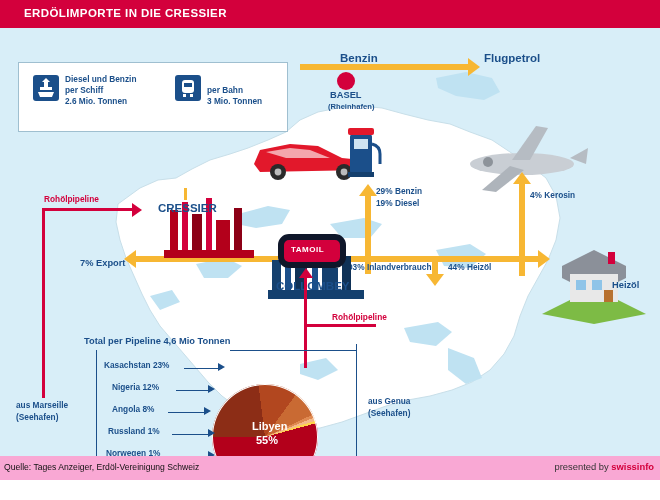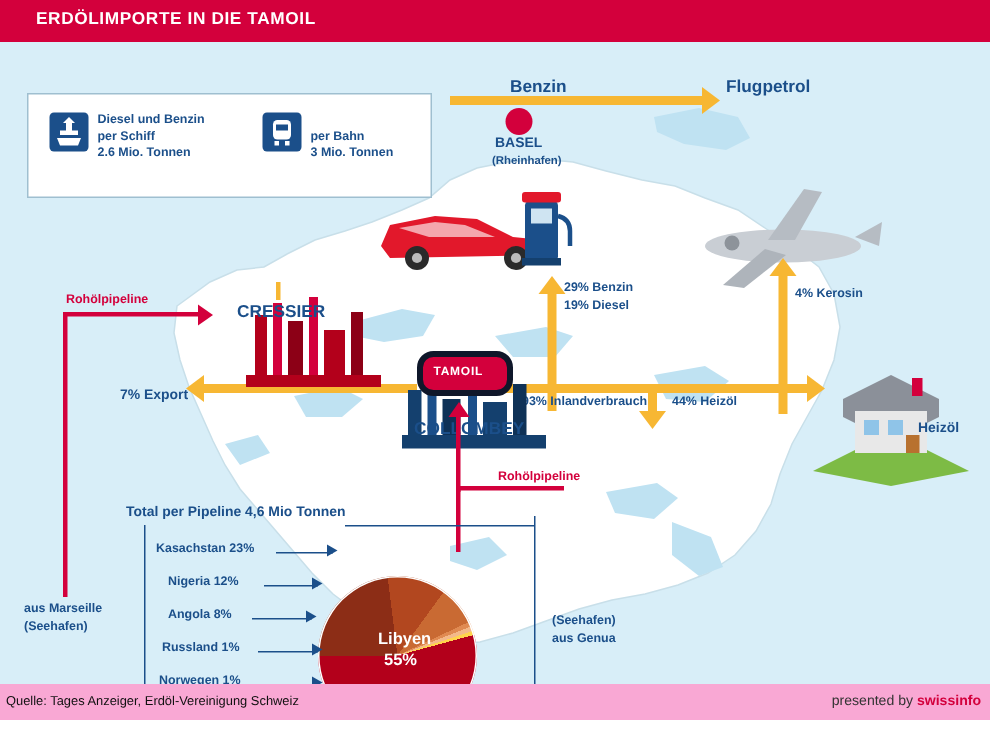--- a/index.html
+++ b/index.html
@@ -61,21 +61,21 @@
        box-shadow:0 0 0 1px #fff inset;}
   .leader{position:absolute;background:#1b4f8a;height:1px;}
   .leaderv{position:absolute;background:#1b4f8a;width:1px;}
 </style>
 </head>
 <body>
 
 <div id="stage">
 
   <div class="title-bar">
-    <div class="t">ERDÖLIMPORTE IN DIE TAMOIL</div>
+    <div class="t">ERDÖLIMPORTE IN DIE CRESSIER</div>
   </div>
 
   <div class="canvas">
 
     <svg class="ch" width="660" height="448" viewBox="0 0 660 448">
       <path fill="#ffffff" stroke="#c8dfe9" stroke-width="1" d="
         M118,176 L140,160 L158,152 L176,150 L192,141 L210,132 L230,126 L248,120
         L268,112 L286,104 L300,92 L318,84 L338,80 L360,78 L382,80 L404,86
         L428,92 L450,96 L470,104 L492,112 L510,124 L528,136 L546,150
         L556,168 L560,190 L556,212 L548,232 L538,250 L528,268 L520,288
@@ -207,32 +207,32 @@
 
     <svg style="position:absolute;left:268px;top:198px;" width="96" height="76" viewBox="0 0 96 76">
       <rect x="4" y="34" width="9" height="34" fill="#14406e"></rect>
       <rect x="17" y="24" width="6" height="44" fill="#1b4f8a"></rect>
       <rect x="27" y="40" width="12" height="28" fill="#0f3257"></rect>
       <rect x="44" y="20" width="6" height="48" fill="#1b4f8a"></rect>
       <rect x="54" y="42" width="16" height="26" fill="#14406e"></rect>
       <rect x="74" y="30" width="9" height="38" fill="#0f3257"></rect>
       <rect x="0" y="64" width="96" height="9" fill="#14406e"></rect>
     </svg>
-    <div style="position:absolute;left:278px;top:206px;width:56px;height:22px;border-radius:11px;background:#d3003c;border:4px solid #0f172a;">
+    <div style="position:absolute;left:278px;top:206px;width:56px;height:22px;border-radius:11px;background:#d3003c;border:6px solid #0f172a;">
       <div style="position:absolute;left:7px;top:5px;font-size:8px;font-weight:bold;color:#fff;letter-spacing:.5px;">TAMOIL</div>
     </div>
     <div class="lbl big" style="left:276px;top:252px;">COLLOMBEY</div>
 
     <div class="lbl sm red" style="left:332px;top:284px;">Rohölpipeline</div>
     <div class="rbar" style="left:304px;top:298px;width:3px;height:42px;"></div>
     <div class="ah r-u" style="left:299px;top:240px;"></div>
     <div class="rbar" style="left:304px;top:250px;width:3px;height:50px;"></div>
     <div class="rbar" style="left:304px;top:296px;width:72px;height:3px;"></div>
 
-    <div class="lbl sm" style="left:368px;top:368px;margin-top:24px;">aus Genua</div>
+    <div class="lbl sm" style="left:368px;top:368px;">aus Genua</div>
     <div class="lbl sm" style="left:368px;top:380px;">(Seehafen)</div>
 
     <div class="lbl mid" style="left:84px;top:308px;">Total per Pipeline 4,6 Mio Tonnen</div>
 
     <div class="pie"></div>
 
     <div class="lbl" style="left:252px;top:392px;font-size:11px;color:#ffffff;">Libyen</div>
     <div class="lbl" style="left:256px;top:406px;font-size:11px;color:#ffffff;">55%</div>
 
     <div class="lbl sm" style="left:104px;top:332px;">Kasachstan 23%</div>

